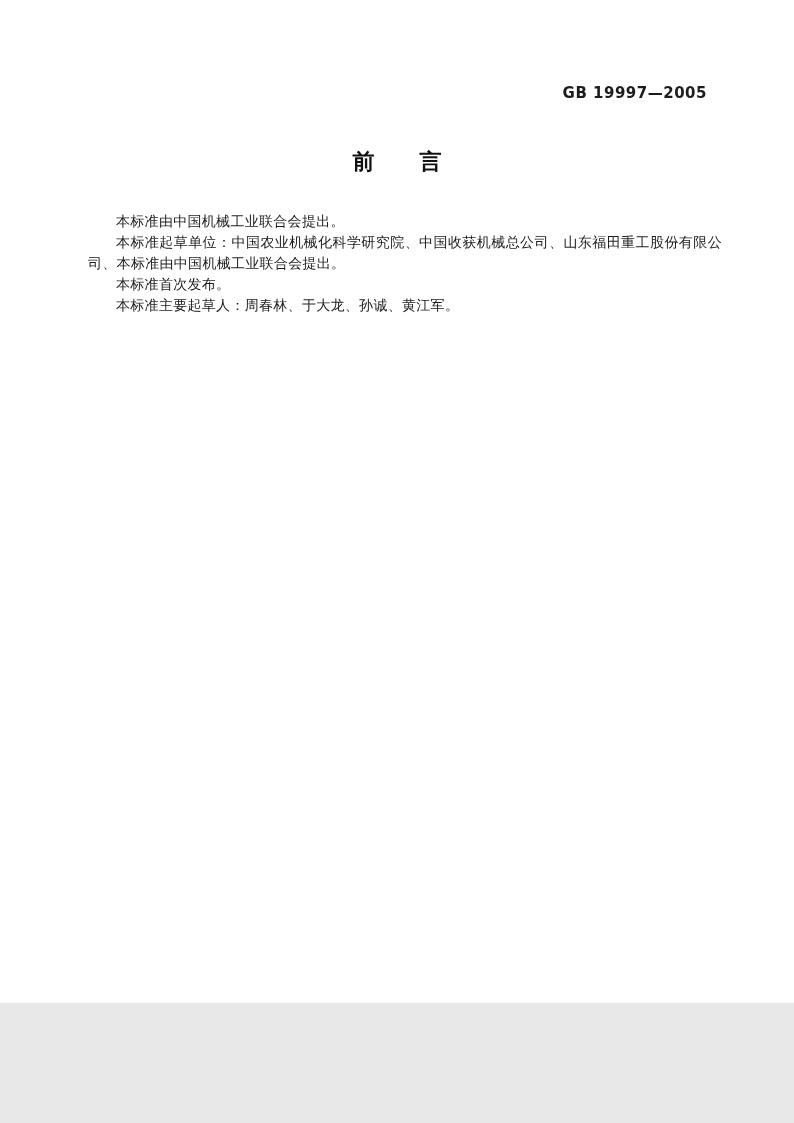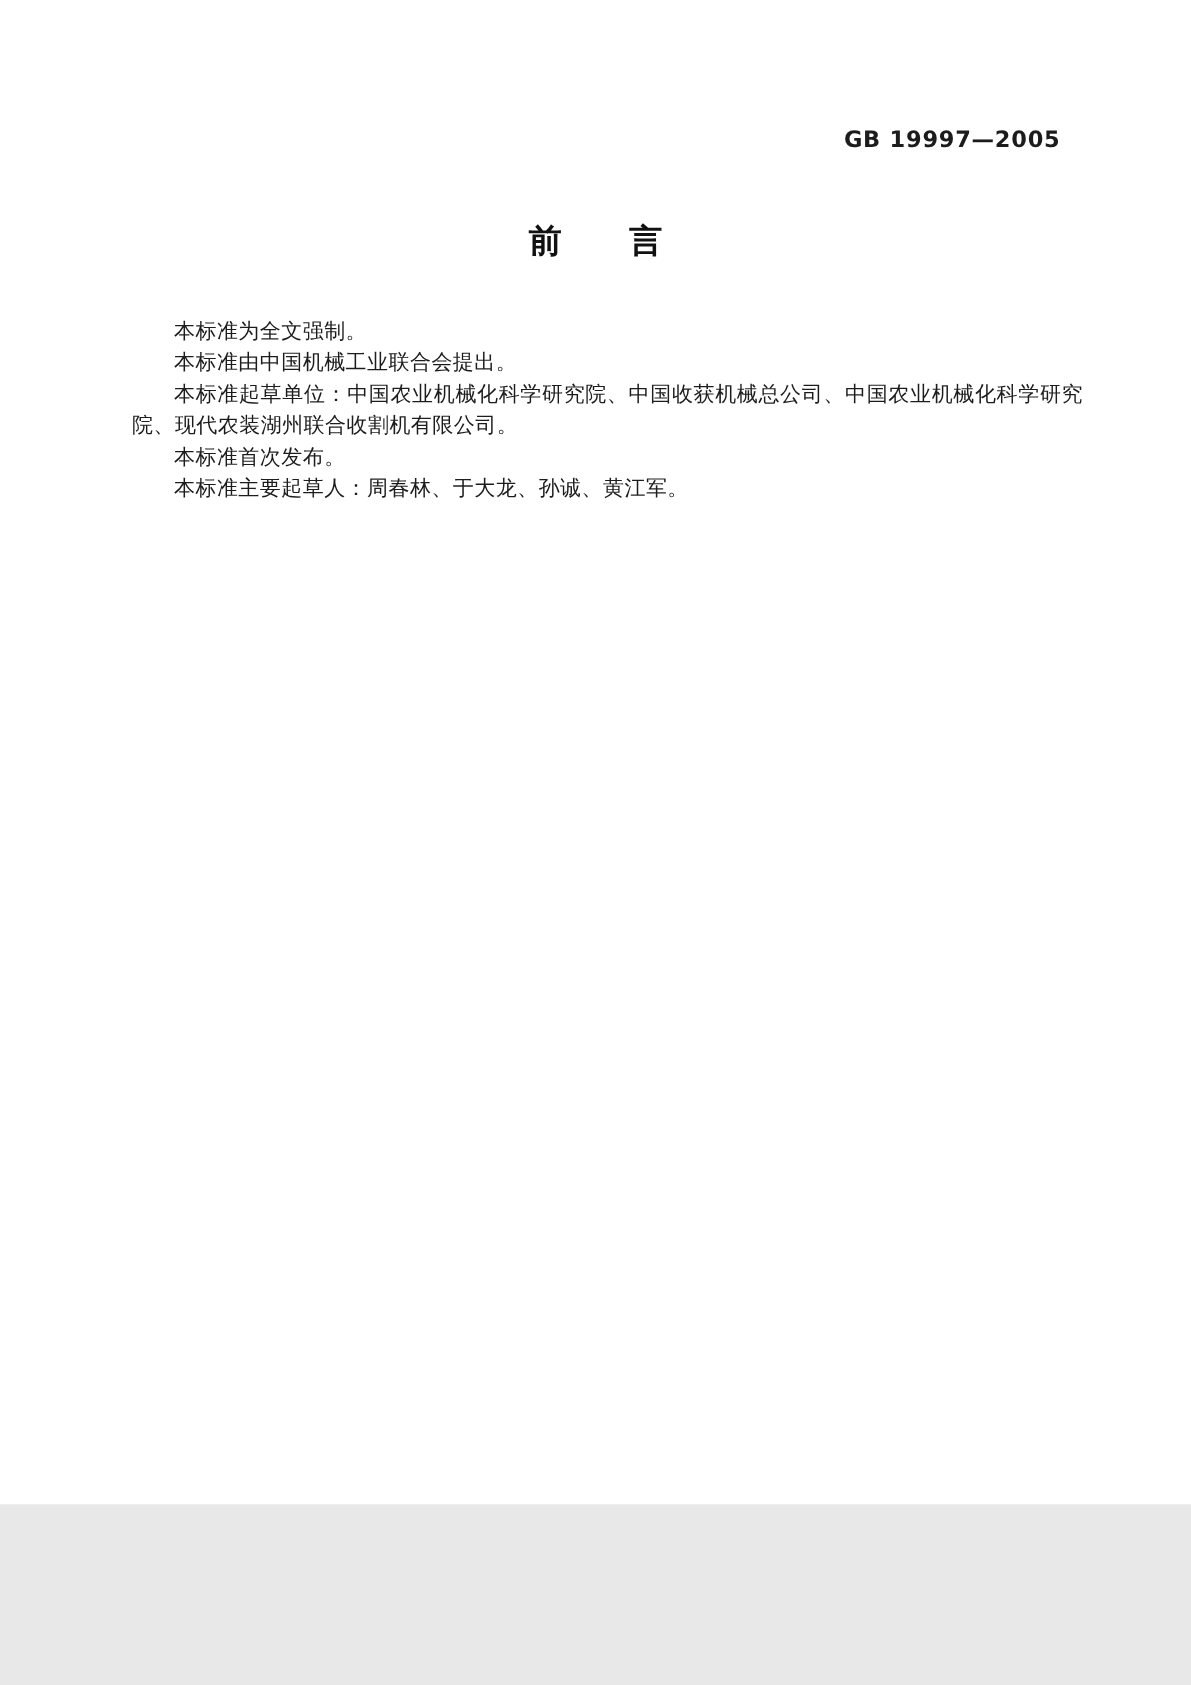--- a/index.html
+++ b/index.html
@@ -70,22 +70,21 @@
 <div class="page">
 
   <div class="std-number">GB 19997—2005</div>
 
   <h1 class="doc-title">
     <span>前</span>
     <span>言</span>
   </h1>
 
   <div class="foreword-body">
-    <p>本标准为全文强制。</p>
     <p>本标准由中国机械工业联合会提出。</p>
-    <p>本标准起草单位：中国农业机械化科学研究院、中国收获机械总公司、中国农业机械化科学研究院、现代农装湖州联合收割机有限公司。</p>
+    <p>本标准起草单位：中国农业机械化科学研究院、中国收获机械总公司、山东福田重工股份有限公司、本标准由中国机械工业联合会提出。</p>
     <p>本标准首次发布。</p>
     <p>本标准主要起草人：周春林、于大龙、孙诚、黄江军。</p>
   </div>
 
   <div class="page-number">I</div>
 
 </div>
 
 </body></html>

